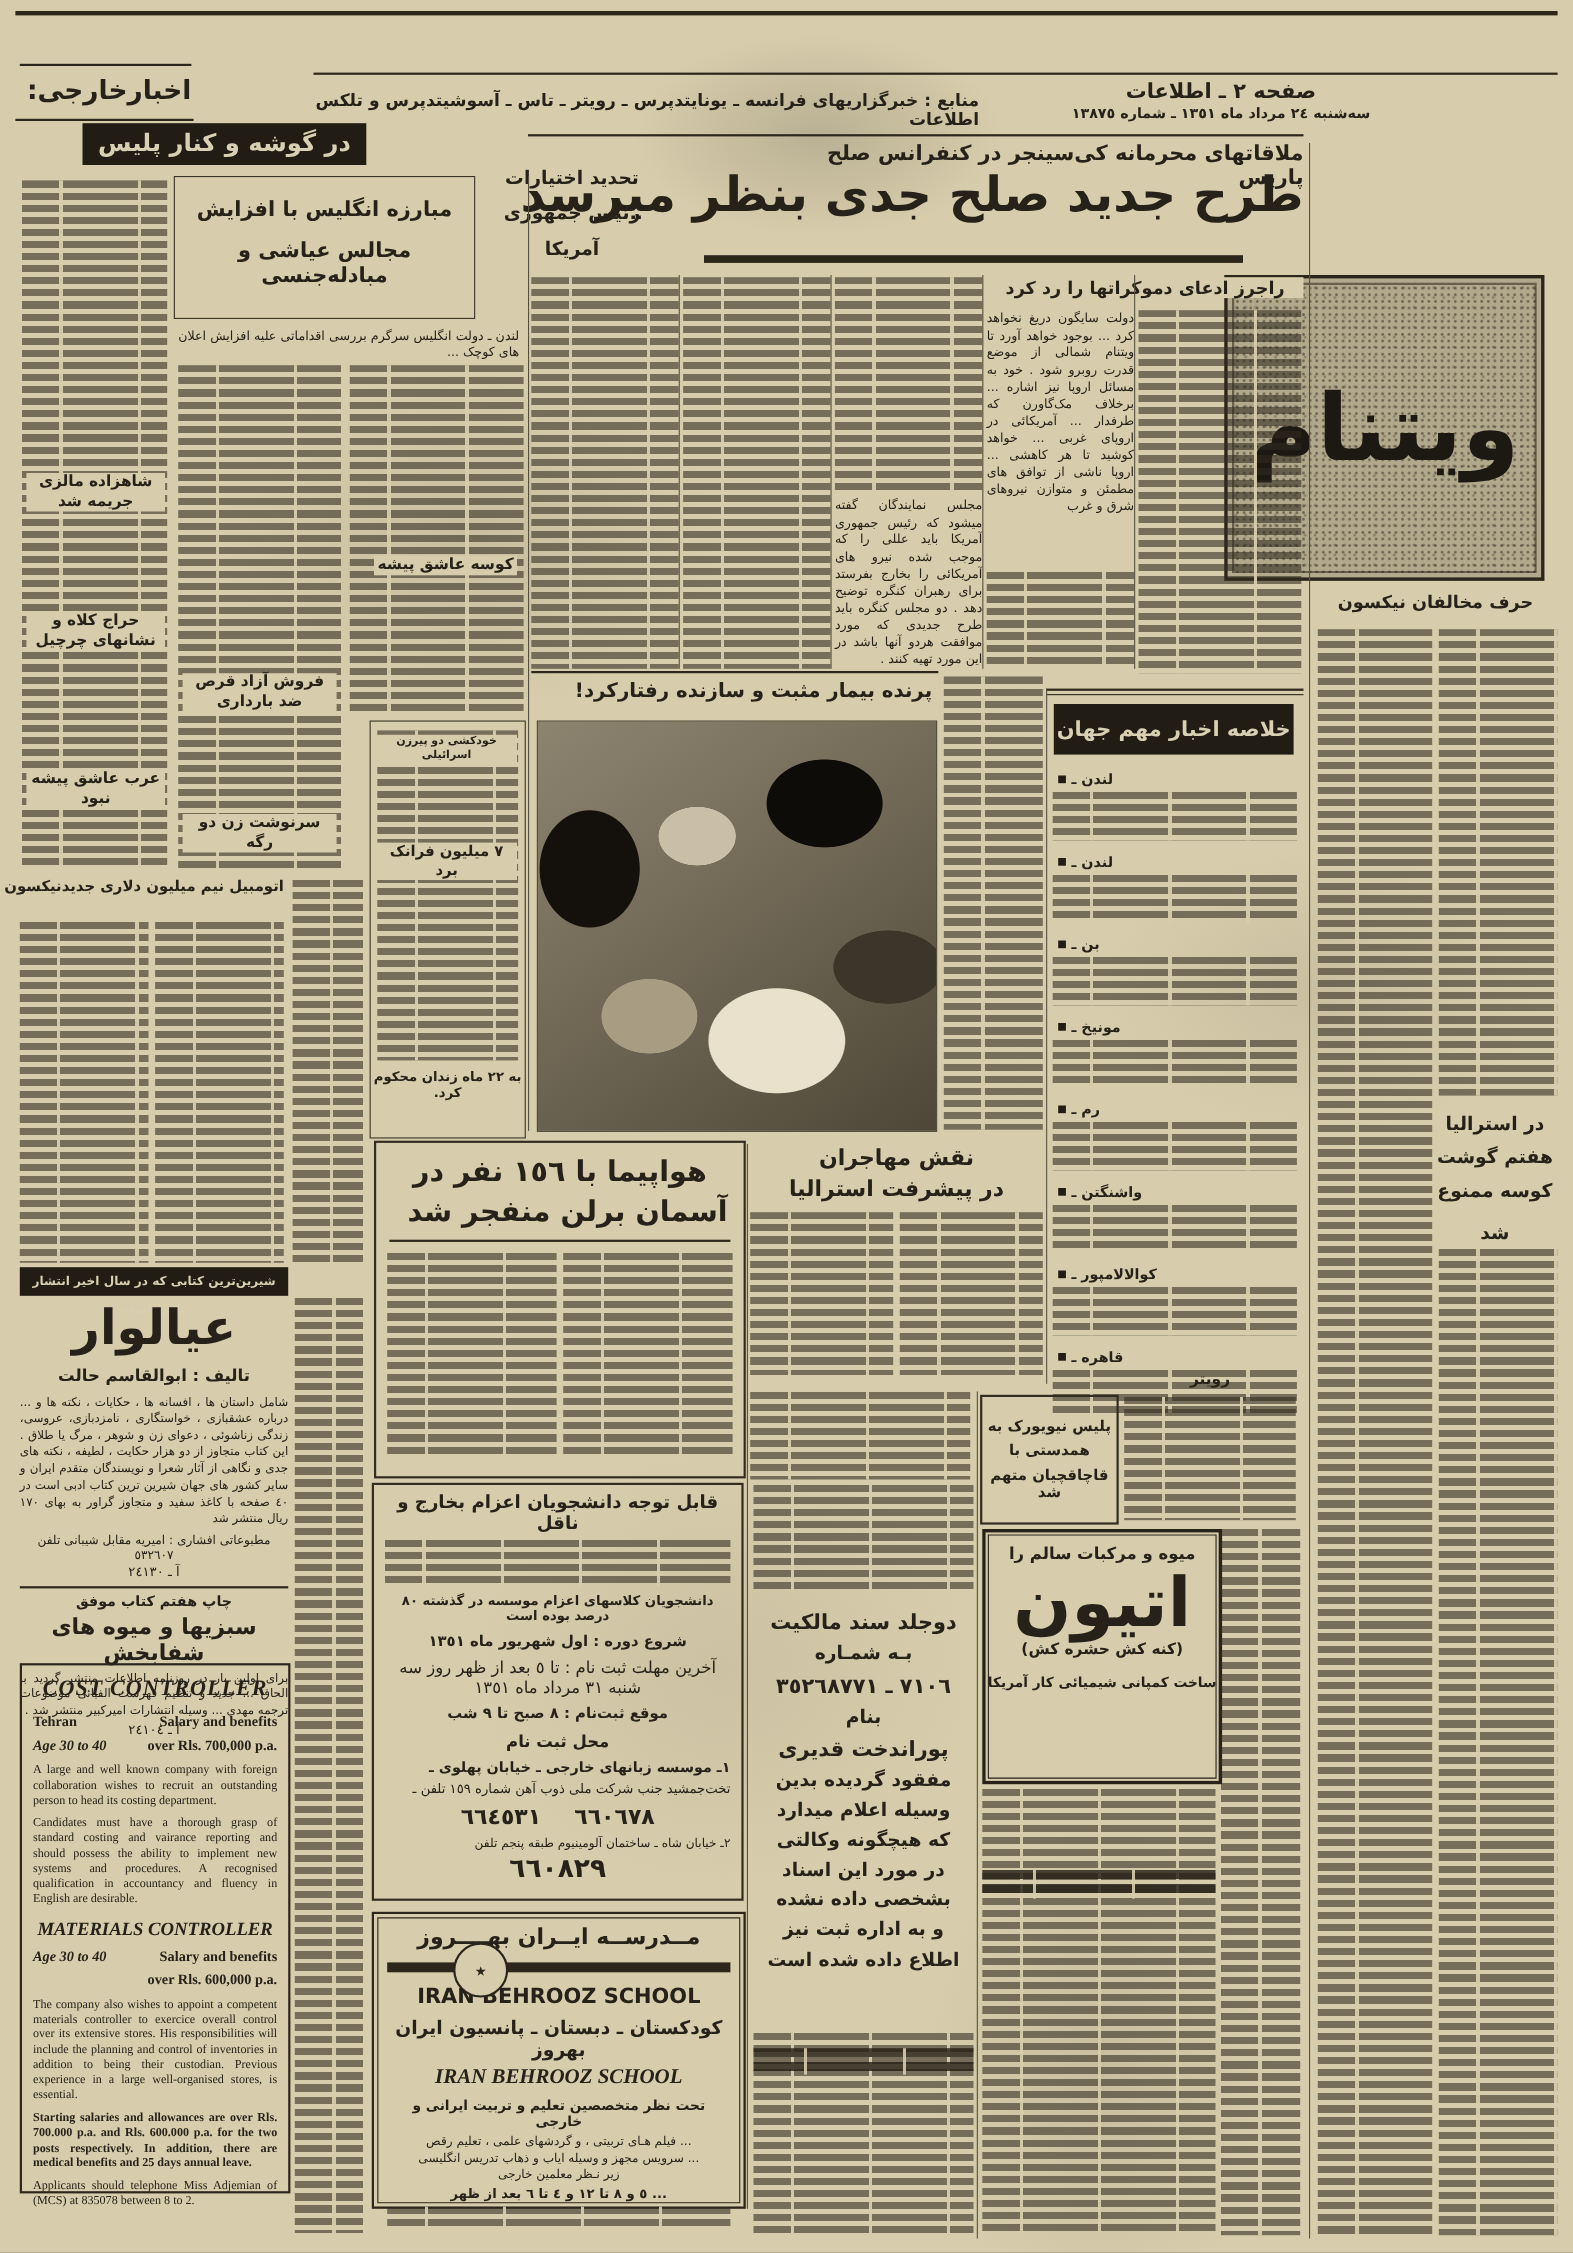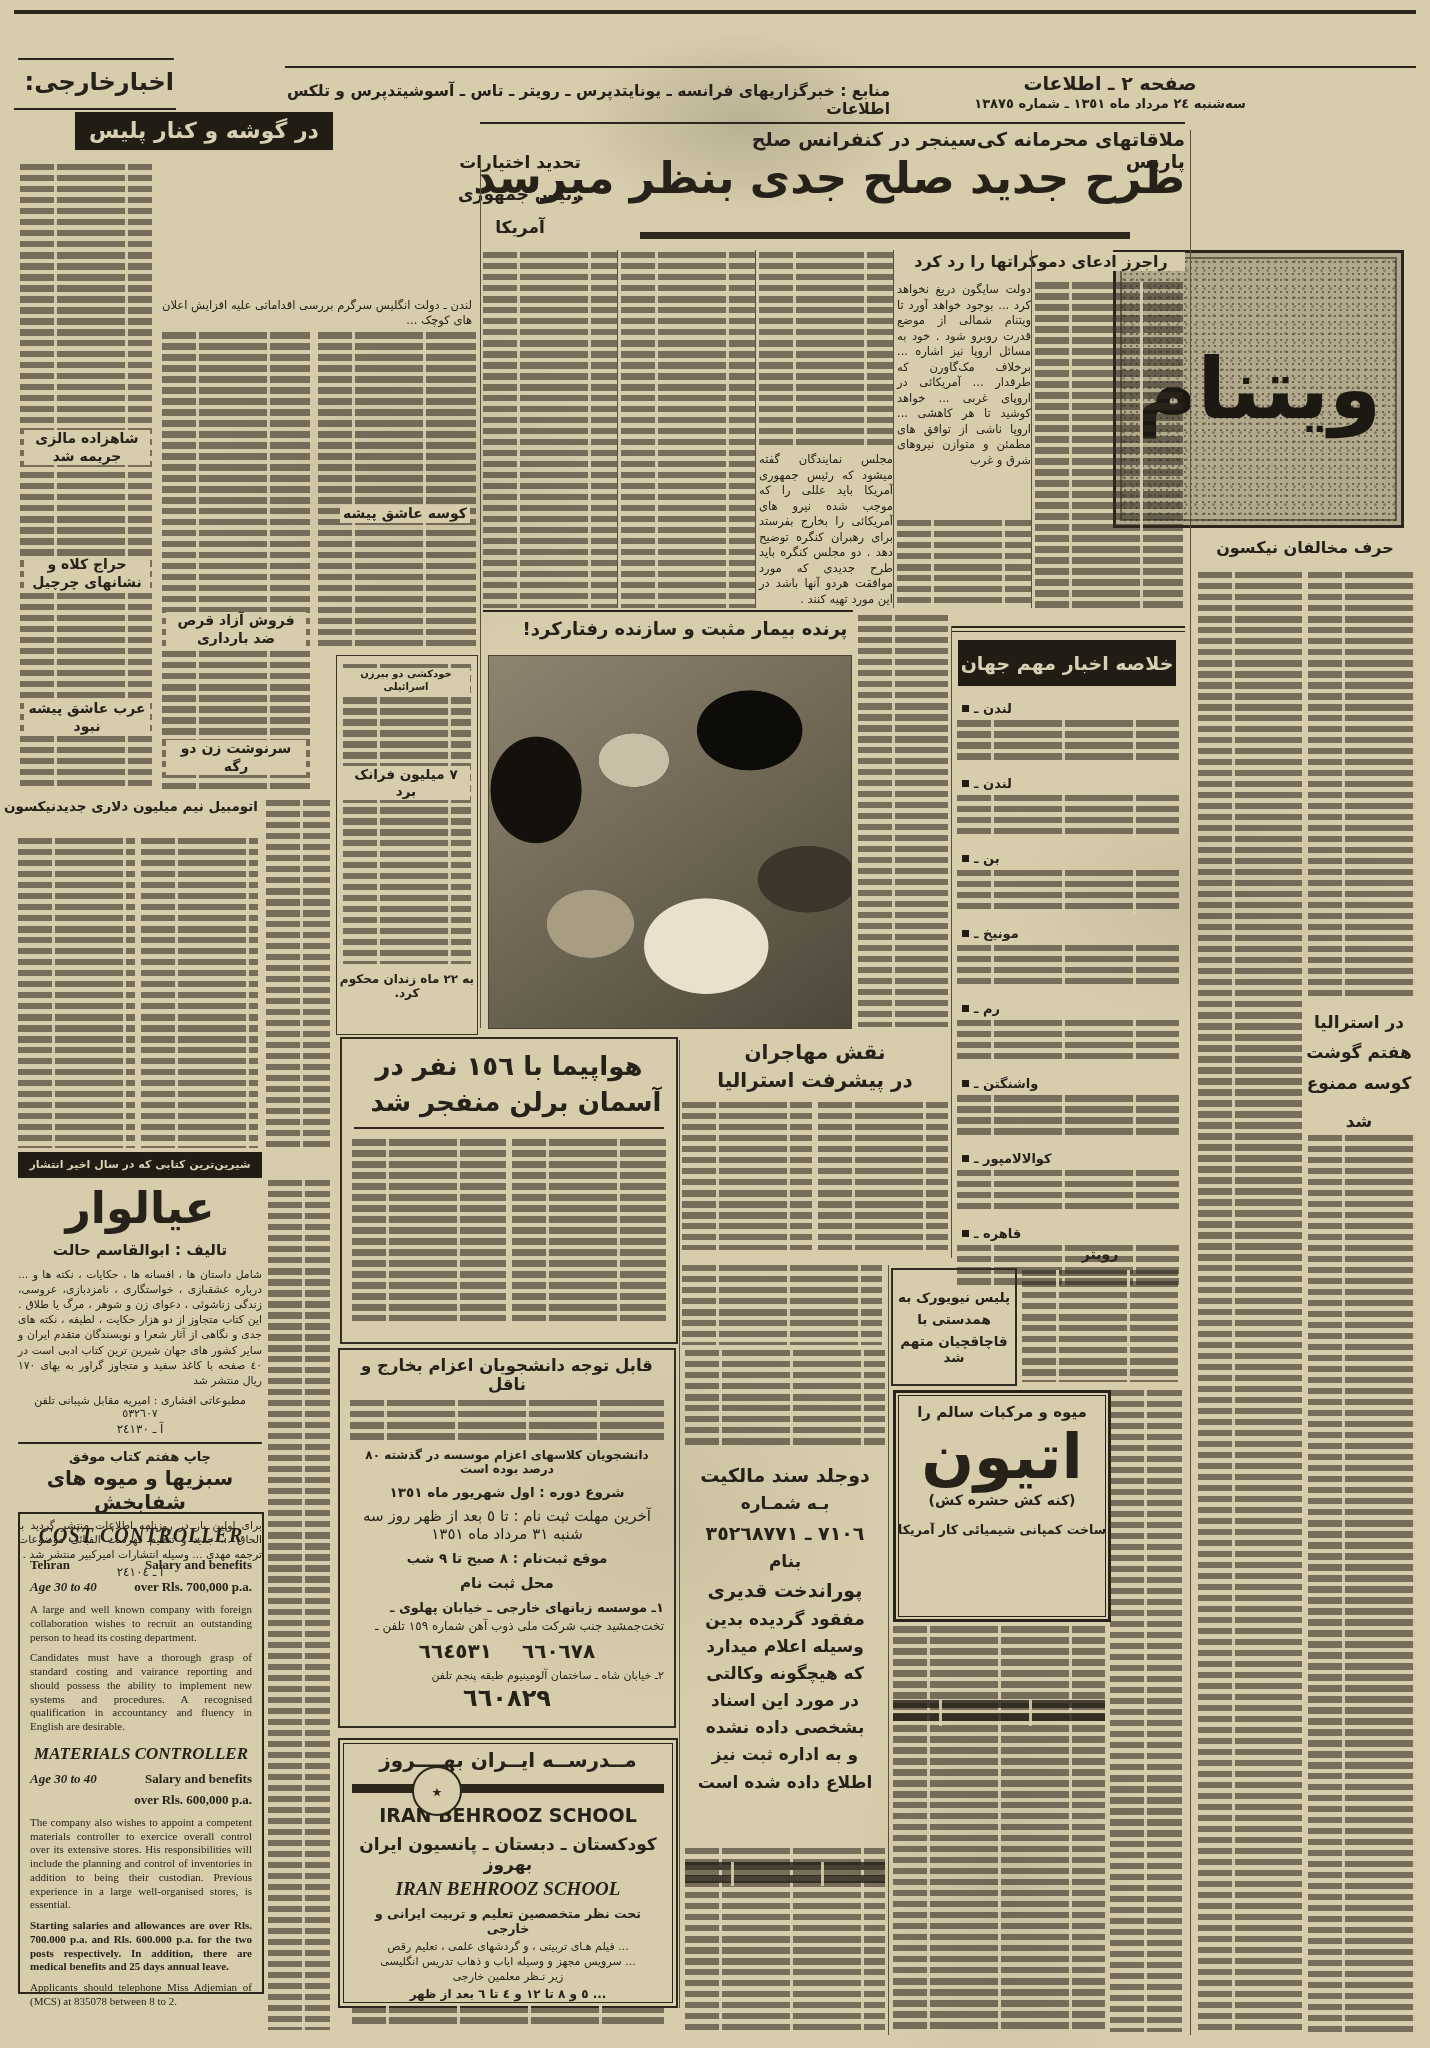--- a/index.html
+++ b/index.html
@@ -109,20 +109,24 @@
   <div class="abs gk" style="left:897px;top:520px;width:134px;height:88px;"></div>
   <div class="abs gk" style="left:1035px;top:282px;width:148px;height:330px;"></div>
 
   <div class="abs vrule" style="left:617px;top:250px;height:358px;"></div>
   <div class="abs vrule" style="left:755px;top:250px;height:358px;"></div>
   <div class="abs vrule" style="left:893px;top:250px;height:358px;"></div>
   <div class="abs vrule" style="left:1031px;top:250px;height:358px;"></div>
 
   <div class="abs bar fa b ctr" style="left:75px;top:112px;width:258px;height:38px;font-size:22px;line-height:38px;">در گوشه و کنار پلیس</div>
 
+  <div class="abs thinframe" style="left:158px;top:160px;width:272px;height:128px;">
+    <div class="fa b ctr" style="font-size:19px;margin-top:18px;">مبارزه انگلیس با افزایش</div>
+    <div class="fa b ctr" style="font-size:19px;margin-top:16px;">مجالس عیاشی و مبادله‌جنسی</div>
+  </div>
 
   <div class="abs gk" style="left:20px;top:164px;width:132px;height:626px;"></div>
   <div class="abs fa jst" style="left:162px;top:298px;width:310px;font-size:11.5px;line-height:1.3;">لندن ـ دولت انگلیس سرگرم بررسی اقداماتی علیه افزایش اعلان های کوچک ...</div>
   <div class="abs gk" style="left:162px;top:332px;width:148px;height:458px;"></div>
   <div class="abs gk" style="left:318px;top:332px;width:158px;height:316px;"></div>
 
   <div class="abs subhead" style="left:24px;top:430px;width:126px;font-size:14px;">شاهزاده مالزی جریمه شد</div>
   <div class="abs subhead" style="left:24px;top:556px;width:126px;font-size:14px;">حراج کلاه و نشانهای چرچیل</div>
   <div class="abs subhead" style="left:166px;top:612px;width:140px;font-size:14px;">فروش آزاد قرص ضد بارداری</div>
   <div class="abs subhead" style="left:166px;top:740px;width:140px;font-size:14px;">سرنوشت زن دو رگه</div>

